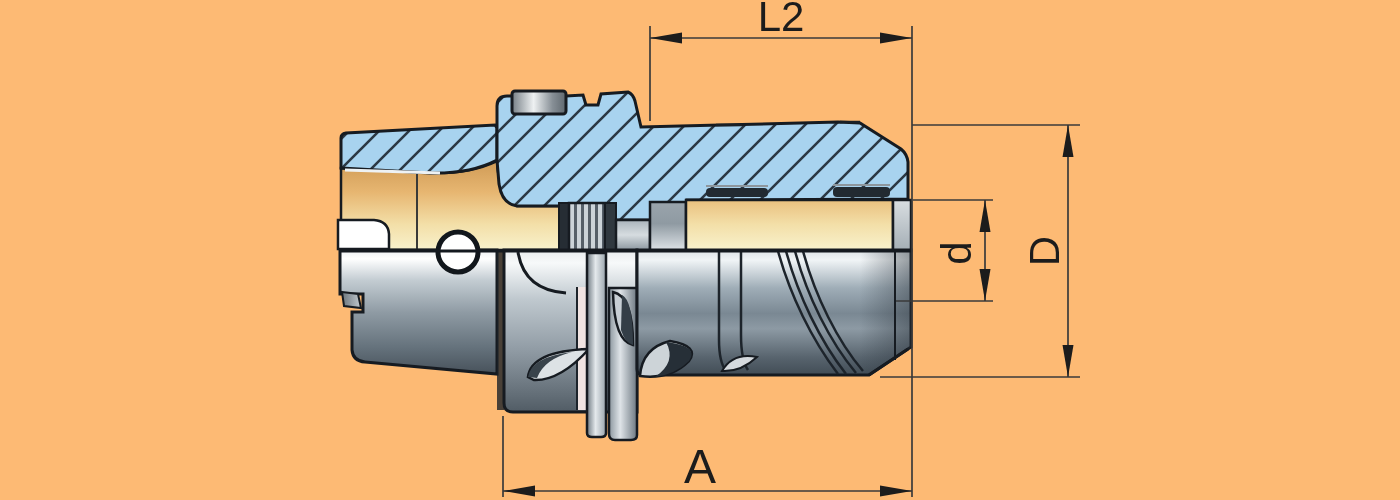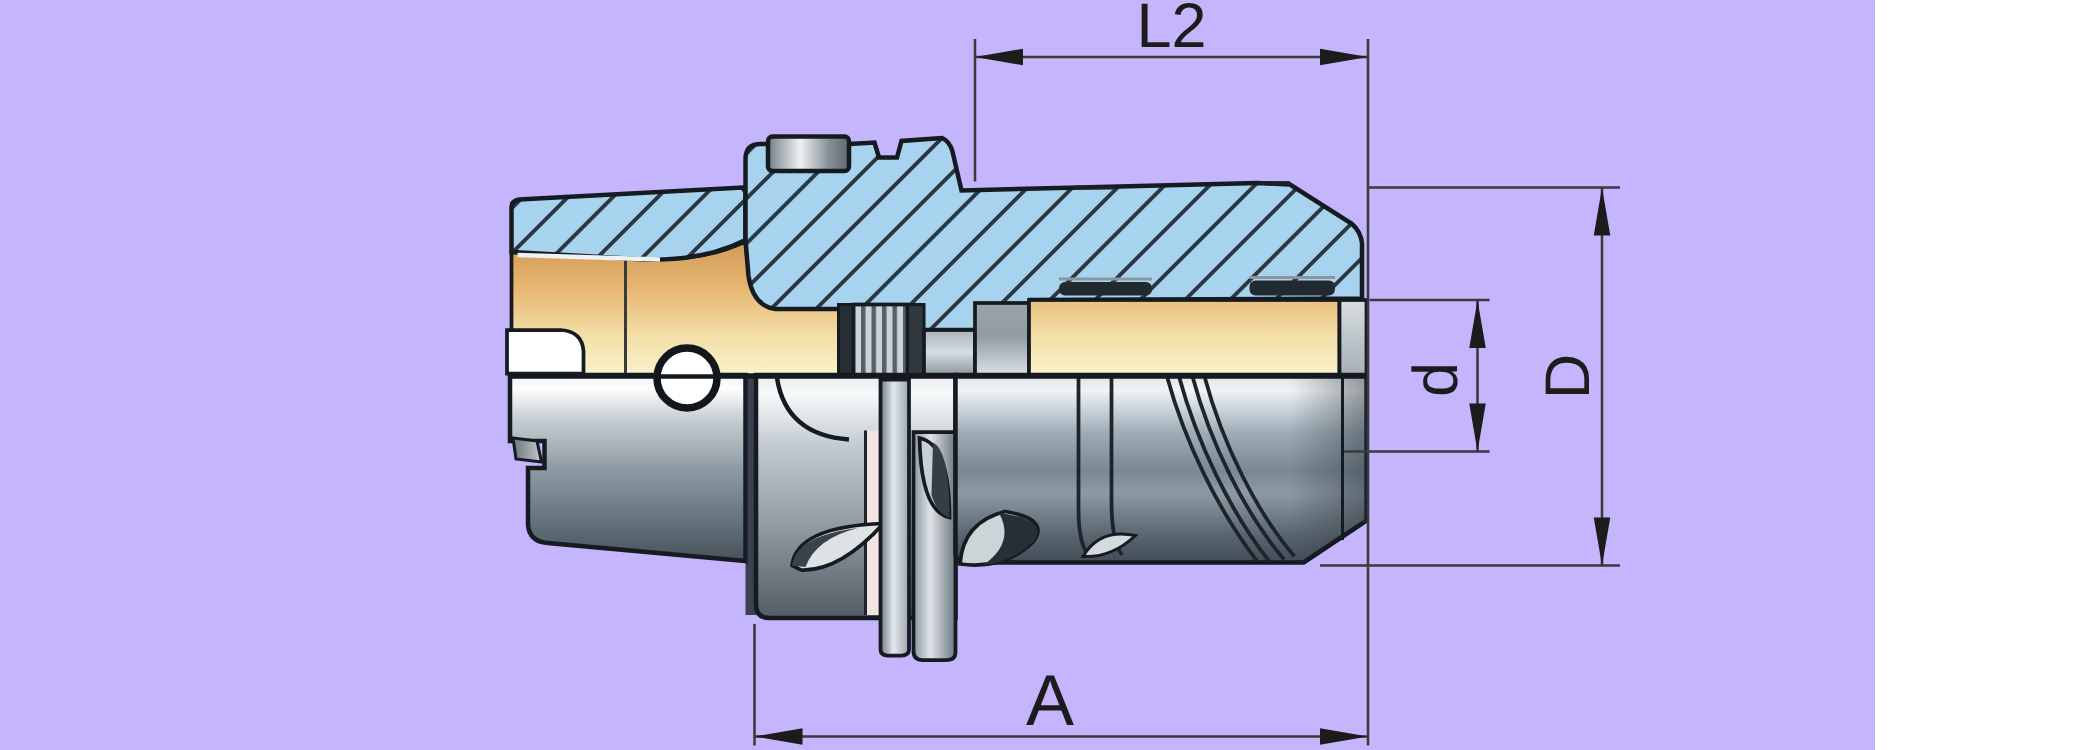--- a/index.html
+++ b/index.html
@@ -1,16 +1,16 @@
 <!DOCTYPE html>
 <html><head>
 <meta charset="utf-8">
 <style>
   html,body{margin:0;padding:0;background:#ffffff;}
-  .stage{position:relative;width:1250px;height:500px;background:#c4b5fd;overflow:hidden;
+  .stage{position:relative;width:1400px;height:500px;background:#fdba74;overflow:hidden;
          font-family:"Liberation Sans", sans-serif;}
   svg{display:block;}
   text{font-family:"Liberation Sans", sans-serif;fill:#1c1c1c;}
   .dim-label{font-size:42px;}
   .dim-label-a{font-size:48px;}
   .dim-label-small{font-size:42px;}
 </style>
 </head>
 <body>
 

